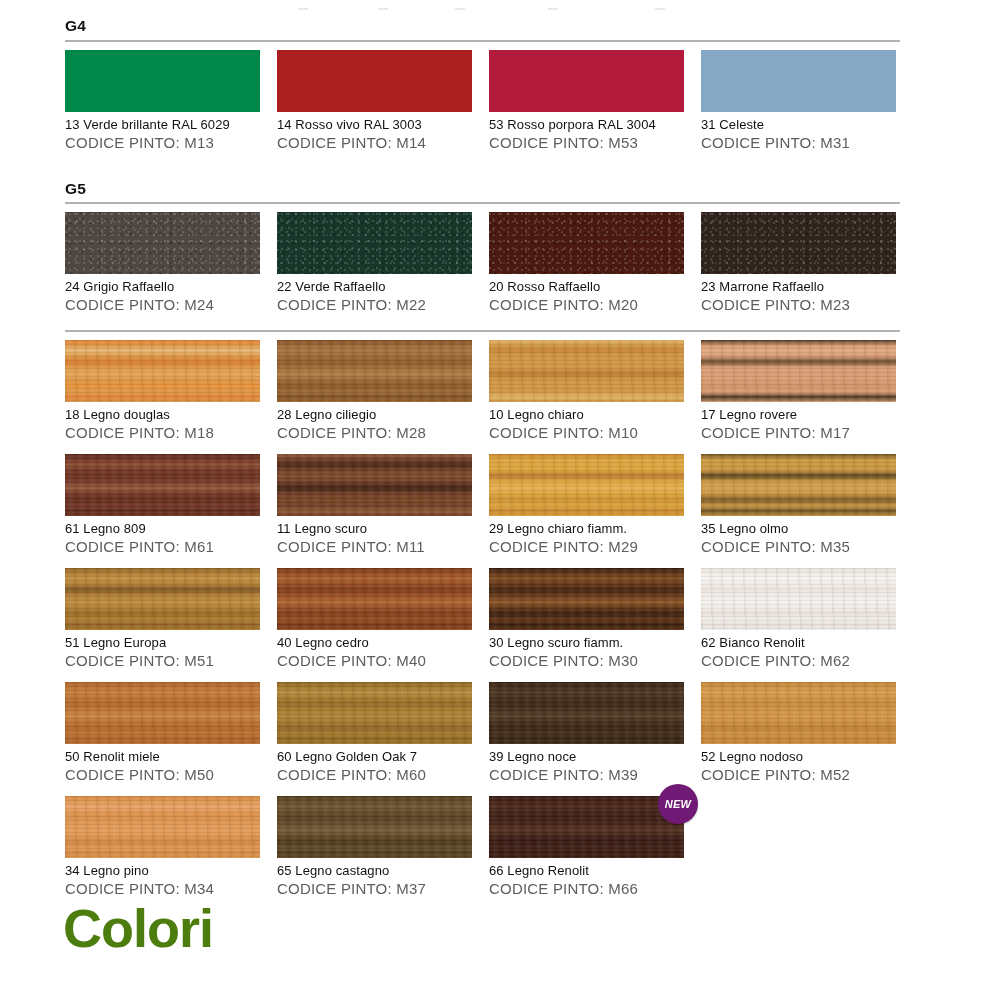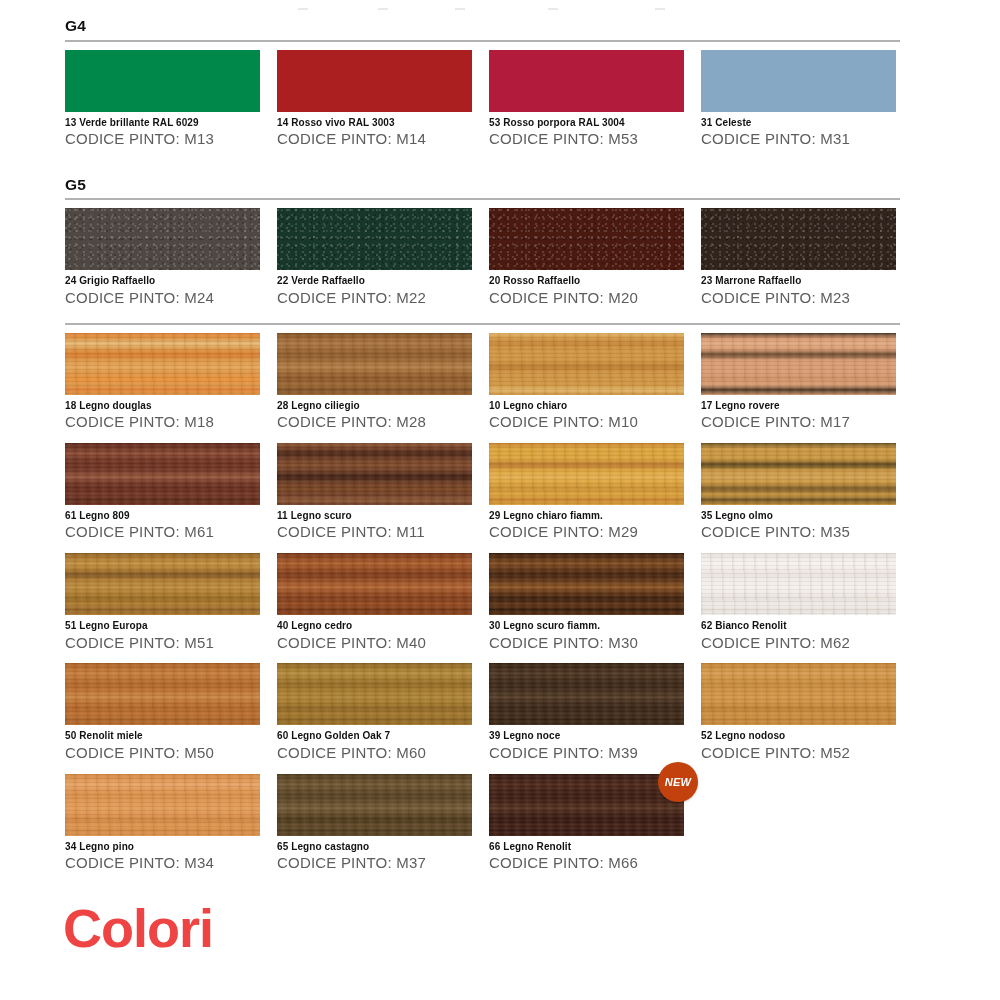--- a/index.html
+++ b/index.html
@@ -51,22 +51,22 @@
 
   .swatch{
     width:195px;
     height:62px;
     position:relative;
     overflow:hidden;
     background:#cccccc;
   }
 
   .label{
-    font-size:10px;
-    font-weight:bold;
+    font-size:13px;
+    font-weight:normal;
     color:#111;
     line-height:1.25;
     margin-top:5px;
     letter-spacing:.1px;
     white-space:nowrap;
   }
   .code{
     font-size:15px;
     font-weight:normal;
     color:#5d5d5d;
@@ -75,38 +75,38 @@
     letter-spacing:.2px;
     white-space:nowrap;
   }
 
   .badge-new{
     position:absolute;
     right:-14px;
     top:-12px;
     width:40px;height:40px;
     border-radius:50%;
-    background:#c2410c;
+    background:#701a75;
     color:#fff;
     font-size:11px;
     font-weight:bold;
     font-style:italic;
     display:flex;align-items:center;justify-content:center;
     letter-spacing:.3px;
     box-shadow:0 1px 2px rgba(0,0,0,.25);
     z-index:5;
   }
 
   .footer-title{
     position:absolute;
     left:63px;
     bottom:45px;
     font-size:54px;
     font-weight:bold;
-    color:#ef4444;
+    color:#4d7c0f;
     letter-spacing:-1px;
     line-height:1;
   }
 
   
   .group.g5{margin-top:17px;}
   .group.g6{margin-top:4px;}
 </style>
 </head>
 <body>

